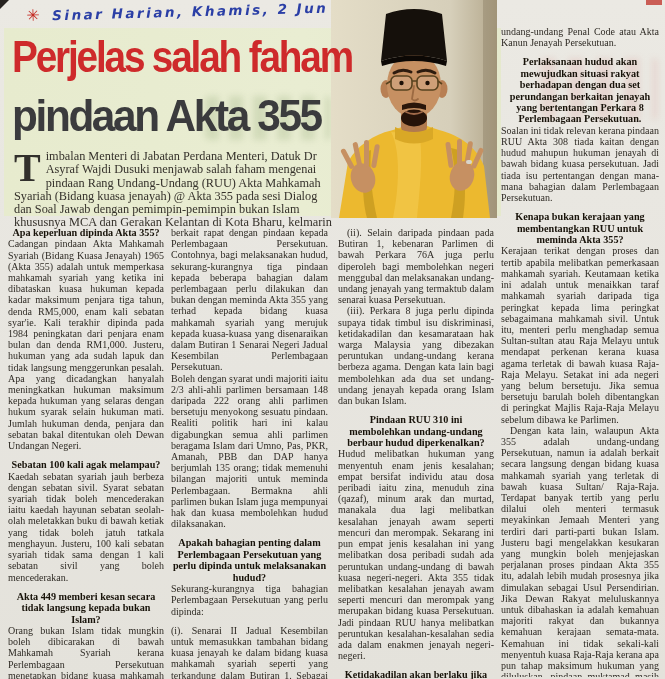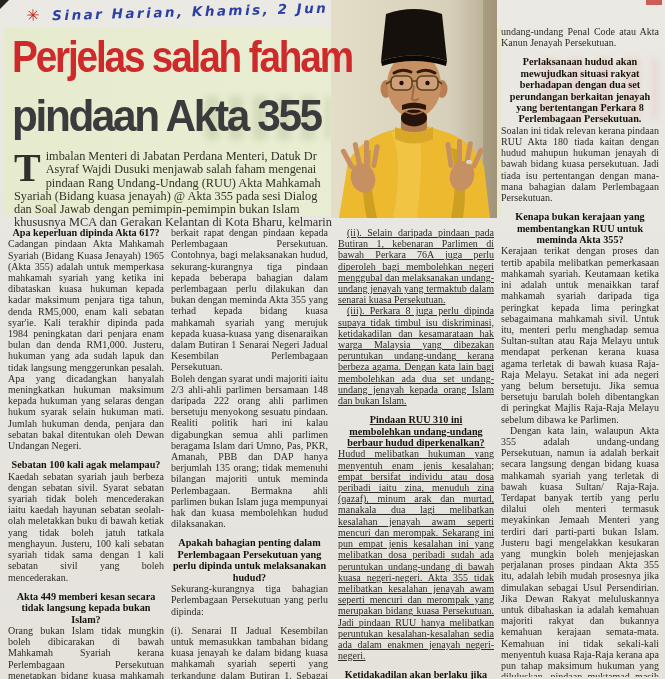--- a/index.html
+++ b/index.html
@@ -37,21 +37,21 @@
   .dropcap{float:left;font-size:40px;line-height:32px;font-weight:bold;color:#32302c;
     margin:2px 5px 0 0;}
 
   .photo{position:absolute;left:331px;top:0;width:166px;height:218px;z-index:1;}
   .photo svg{display:block;}
 
   .col{position:absolute;overflow:hidden;z-index:2;
     font-size:10px;line-height:11.2px;text-align:justify;color:#2f2b25;}
   #col1{left:8px;top:227px;width:156px;height:452px;}
   #col2{left:171px;top:227px;width:157px;height:452px;}
-  #col3{left:338px;top:227px;width:156px;height:452px;text-decoration:underline;}
+  #col3{left:338px;top:227px;width:156px;height:452px;}
   #col4{left:501px;top:26px;width:158px;height:651px;}
   .blk{margin:0;}
   .blk.heading{font-weight:bold;color:#171209;font-size:10.2px;line-height:11.4px;text-align:center;}
   .blk.gap{margin-top:8px;}
   .blk.indent{text-indent:9px;}
 </style>
 </head>
 <body>
 
 <div class="page">
@@ -129,21 +129,21 @@
       </g>
     </svg>
   </div>
 
   <h1 class="hl hl1">Perjelas salah faham</h1>
   <h1 class="hl hl2">pindaan Akta 355</h1>
 
   <p class="lead"><span class="dropcap">T</span><span>imbalan Menteri di Jabatan Perdana Menteri, Datuk Dr Asyraf Wajdi Dusuki menjawab salah faham mengenai pindaan Rang Undang-Undang (RUU) Akta Mahkamah Syariah (Bidang kuasa jenayah) @ Akta 355 pada sesi Dialog dan Soal Jawab dengan pemimpin-pemimpin bukan Islam khususnya MCA dan Gerakan Kelantan di Kota Bharu, kelmarin</span></p>
 
   <div class="col" id="col1">
-      <div class="blk heading">Apa keperluan dipinda Akta 617?</div>
+      <div class="blk heading">Apa keperluan dipinda Akta 355?</div>
       <div class="blk para">Cadangan pindaan Akta Mahkamah Syariah (Bidang Kuasa Jenayah) 1965 (Akta 355) adalah untuk memperkasa mahkamah syariah yang ketika ini dibataskan kuasa hukuman kepada kadar maksimum penjara tiga tahun, denda RM5,000, enam kali sebatan syar'ie. Kali terakhir dipinda pada 1984 peningkatan dari penjara enam bulan dan denda RM1,000. Justeru, hukuman yang ada sudah lapuk dan tidak langsung menggerunkan pesalah. Apa yang dicadangkan hanyalah meningkatkan hukuman maksimum kepada hukuman yang selaras dengan hukum syarak selain hukuman mati. Jumlah hukuman denda, penjara dan sebatan bakal ditentukan oleh Dewan Undangan Negeri.</div>
       <div class="blk heading gap">Sebatan 100 kali agak melampau?</div>
       <div class="blk para">Kaedah sebatan syariah jauh berbeza dengan sebatan sivil. Syarat sebatan syariah tidak boleh mencederakan iaitu kaedah hayunan sebatan seolah-olah meletakkan buku di bawah ketiak yang tidak boleh jatuh tatkala menghayun. Justeru, 100 kali sebatan syariah tidak sama dengan 1 kali sebatan sivil yang boleh mencederakan.</div>
       <div class="blk heading gap">Akta 449 memberi kesan secara tidak langsung kepada bukan Islam?</div>
       <div class="blk para">Orang bukan Islam tidak mungkin boleh dibicarakan di bawah Mahkamah Syariah kerana Perlembagaan Persekutuan menetapkan bidang kuasa mahkamah syariah hanya untuk umat Islam dan Akta 355, Seksyen 2 juga menjelaskan hanya orang Islam yang boleh dibicarakan dan dihukum di mahkamah syariah.</div>
     </div>
   <div class="col" id="col2">
       <div class="blk para">berkait rapat dengan pindaan kepada Perlembagaan Persekutuan. Contohnya, bagi melaksanakan hudud, sekurang-kurangnya tiga pindaan kepada beberapa bahagian dalam perlembagaan perlu dilakukan dan bukan dengan meminda Akta 355 yang terhad kepada bidang kuasa mahkamah syariah yang merujuk kepada kuasa-kuasa yang disenaraikan dalam Butiran 1 Senarai Negeri Jadual Kesembilan Perlembagaan Persekutuan.</div>
       <div class="blk para">Boleh dengan syarat undi majoriti iaitu 2/3 ahli-ahli parlimen bersamaan 148 daripada 222 orang ahli parlimen bersetuju menyokong sesuatu pindaan. Realiti politik hari ini kalau digabungkan semua ahli parlimen beragama Islam dari Umno, Pas, PKR, Amanah, PBB dan DAP hanya berjumlah 135 orang; tidak memenuhi bilangan majoriti untuk meminda Perlembagaan. Bermakna ahli parlimen bukan Islam juga mempunyai hak dan kuasa membolehkan hudud dilaksanakan.</div>
       <div class="blk heading gap">Apakah bahagian penting dalam Perlembagaan Persekutuan yang perlu dipinda untuk melaksanakan hudud?</div>
@@ -153,19 +153,19 @@
   <div class="col" id="col3">
       <div class="blk para indent">(ii). Selain daripada pindaan pada Butiran 1, kebenaran Parlimen di bawah Perkara 76A juga perlu diperoleh bagi membolehkan negeri menggubal dan melaksanakan undang-undang jenayah yang termaktub dalam senarai kuasa Persekutuan.</div>
       <div class="blk para indent">(iii). Perkara 8 juga perlu dipinda supaya tidak timbul isu diskriminasi, ketidakadilan dan kesamarataan hak warga Malaysia yang dibezakan peruntukan undang-undang kerana berbeza agama. Dengan kata lain bagi membolehkan ada dua set undang-undang jenayah kepada orang Islam dan bukan Islam.</div>
       <div class="blk heading gap">Pindaan RUU 310 ini membolehkan undang-undang berbaur hudud diperkenalkan?</div>
       <div class="blk para">Hudud melibatkan hukuman yang menyentuh enam jenis kesalahan; empat bersifat individu atau dosa peribadi iaitu zina, menuduh zina (qazaf), minum arak dan murtad, manakala dua lagi melibatkan kesalahan jenayah awam seperti mencuri dan merompak. Sekarang ini pun empat jenis kesalahan ini yang melibatkan dosa peribadi sudah ada peruntukan undang-undang di bawah kuasa negeri-negeri. Akta 355 tidak melibatkan kesalahan jenayah awam seperti mencuri dan merompak yang merupakan bidang kuasa Persekutuan. Jadi pindaan RUU hanya melibatkan peruntukan kesalahan-kesalahan sedia ada dalam enakmen jenayah negeri-negeri.</div>
       <div class="blk heading gap">Ketidakadilan akan berlaku jika terjadi kejadian rogol. Orang Islam dihukum di mahkamah syariah manakala bukan Islam di mahkamah sivil?</div>
     </div>
   <div class="col" id="col4">
       <div class="blk para">undang-undang Penal Code atau Akta Kanun Jenayah Persekutuan.</div>
       <div class="blk heading gap">Perlaksanaan hudud akan mewujudkan situasi rakyat berhadapan dengan dua set perundangan berkaitan jenayah yang bertentangan Perkara 8 Perlembagaan Persekutuan.</div>
-      <div class="blk para">Soalan ini tidak relevan kerana pindaan RUU Akta 180 tiada kaitan dengan hudud mahupun hukuman jenayah di bawah bidang kuasa persekutuan. Jadi tiada isu pertentangan dengan mana-mana bahagian dalam Perlembagaan Persekutuan.</div>
+      <div class="blk para">Soalan ini tidak relevan kerana pindaan RUU Akta 308 tiada kaitan dengan hudud mahupun hukuman jenayah di bawah bidang kuasa persekutuan. Jadi tiada isu pertentangan dengan mana-mana bahagian dalam Perlembagaan Persekutuan.</div>
       <div class="blk heading gap">Kenapa bukan kerajaan yang membentangkan RUU untuk meminda Akta 355?</div>
       <div class="blk para">Kerajaan terikat dengan proses dan tertib apabila melibatkan pemerkasaan mahkamah syariah. Keutamaan ketika ini adalah untuk menaikkan taraf mahkamah syariah daripada tiga peringkat kepada lima peringkat sebagaimana mahkamah sivil. Untuk itu, menteri perlu menghadap semua Sultan-sultan atau Raja Melayu untuk mendapat perkenan kerana kuasa agama terletak di bawah kuasa Raja-Raja Melayu. Setakat ini ada negeri yang belum bersetuju. Jika semua bersetuju barulah boleh dibentangkan di peringkat Majlis Raja-Raja Melayu sebelum dibawa ke Parlimen.</div>
       <div class="blk para indent">Dengan kata lain, walaupun Akta 355 adalah undang-undang Persekutuan, namun ia adalah berkait secara langsung dengan bidang kuasa mahkamah syariah yang terletak di bawah kuasa Sultan/ Raja-Raja. Terdapat banyak tertib yang perlu dilalui oleh menteri termasuk meyakinkan Jemaah Menteri yang terdiri dari parti-parti bukan Islam. Justeru bagi mengelakkan kesukaran yang mungkin boleh menjejaskan perjalanan proses pindaan Akta 355 itu, adalah lebih mudah prosesnya jika dimulakan sebagai Usul Persendirian. Jika Dewan Rakyat meluluskannya untuk dibahaskan ia adalah kemahuan majoriti rakyat dan bukannya kemahuan kerajaan semata-mata. Kemahuan ini tidak sekali-kali menyentuh kuasa Raja-Raja kerana apa pun tahap maksimum hukuman yang diluluskan, pindaan muktamad masih perlu dilakukan di peringkat Dun.</div>
     </div>
 
 </div>
 
 </body></html>

